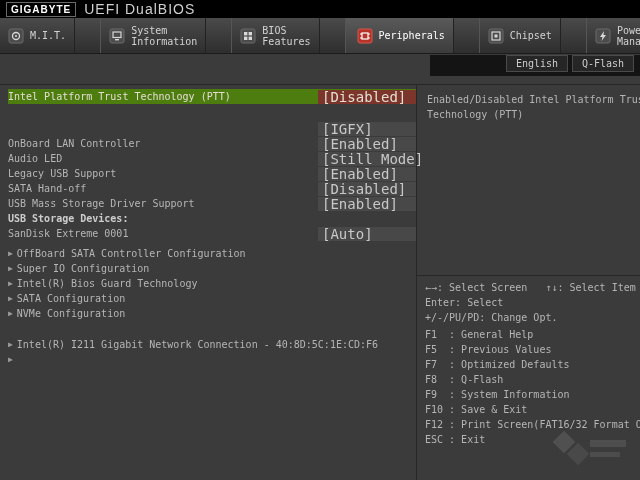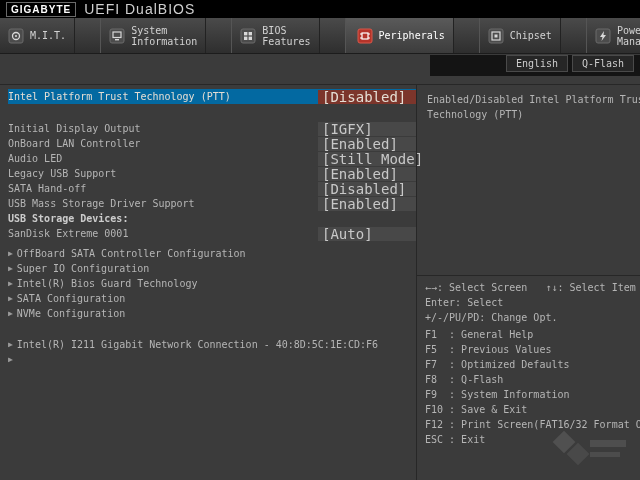--- a/index.html
+++ b/index.html
@@ -84,21 +84,21 @@
   .row {
     position:relative; width:408px; height:15px;
     display:flex; align-items:center;
   }
   .row .label { color:#b5b5b5; font-size:10px; white-space:nowrap; overflow:hidden; }
   .row .value {
     margin-left:auto; width:98px; height:14px; background:#484848;
     color:#c8c8c8; font-size:14px; line-height:14px; padding:0 4px;
     white-space:nowrap;
   }
-  .row.selected { background:#0369a1; }
+  .row.selected { background:#4d7c0f; }
   .row.selected .label { color:#e5ded4; }
   .row.selected .value { background:#7c352b; color:#e5ded4; }
   .row.section .label { color:#cccccc; font-weight:bold; }
   .arrow { color:#9a9a9a; font-size:8px; margin-right:4px; flex:0 0 auto; }
   .gap-lg { margin-top:17px; }
   .gap-sm { margin-top:5px; }
   .gap-md { margin-top:16px; }
 
   
   .watermark {
@@ -210,21 +210,20 @@
   <div class="main">
 
     <div class="left-panel">
 
       <div class="row selected">
         <span class="label">Intel Platform Trust Technology (PTT)</span>
         <span class="value">[Disabled]</span>
       </div>
 
       <div class="row gap-lg">
-        <span class="label">Initial Display Output</span>
         <span class="value">[IGFX]</span>
       </div>
       <div class="row">
         <span class="label">OnBoard LAN Controller</span>
         <span class="value">[Enabled]</span>
       </div>
       <div class="row">
         <span class="label">Audio LED</span>
         <span class="value">[Still Mode]</span>
       </div>

